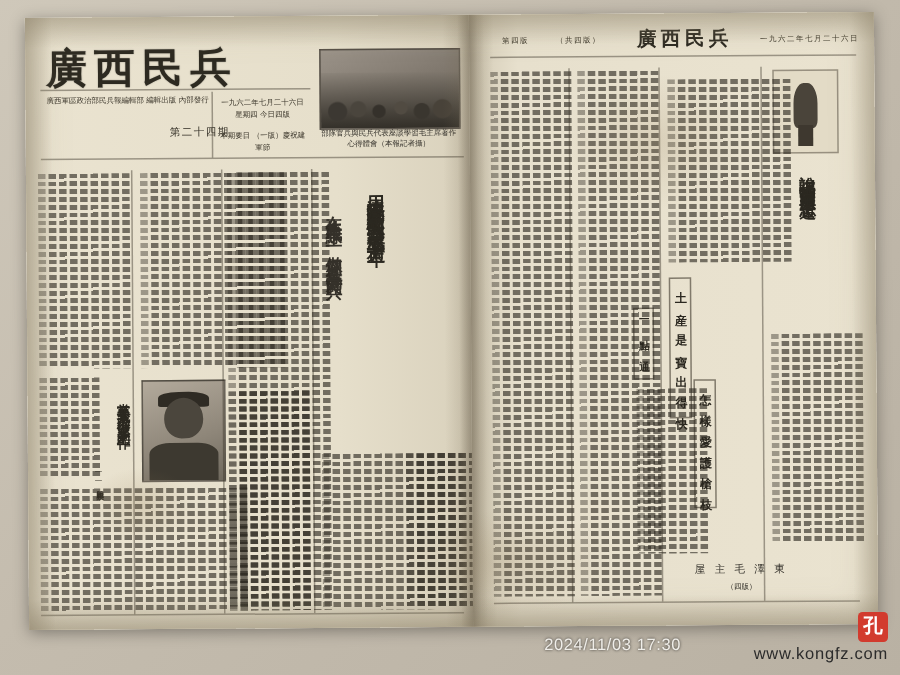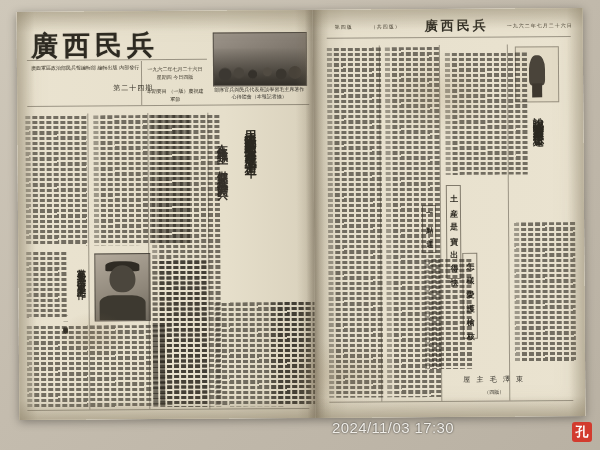--- a/index.html
+++ b/index.html
@@ -250,21 +250,21 @@
       linear-gradient(to top, rgba(120,108,86,0.35), rgba(0,0,0,0) 5%);
     pointer-events: none;
   }
 
   
   .timestamp {
     position: absolute;
     right: 146px;
     bottom: 14px;
     font-family: "Liberation Sans", sans-serif;
-    font-size: 15px;
+    font-size: 11px;
     color: #f0eee9;
     text-shadow: 0 0 2px rgba(0,0,0,0.8);
     letter-spacing: 0.4px;
   }
   .wm {
     position: absolute;
     right: 8px;
     bottom: 8px;
     text-align: right;
   }
@@ -544,14 +544,15 @@
     <div class="stain" style="left:360px; top:40px; width:120px; height:90px; background: radial-gradient(ellipse, rgba(150,128,92,0.18), rgba(0,0,0,0) 70%);"></div>
     <div class="stain" style="left:250px; top:330px; width:140px; height:70px; background: radial-gradient(ellipse, rgba(140,120,88,0.20), rgba(0,0,0,0) 70%);"></div>
   </div>
 
   <div class="timestamp">2024/11/03 17:30</div>
 
   <div class="wm">
     <div class="wm-row">
       <div class="wm-badge">孔</div>
     </div>
+    <div class="wm-url">www.kongfz.com</div>
   </div>
 </div>
 
 </body></html>

